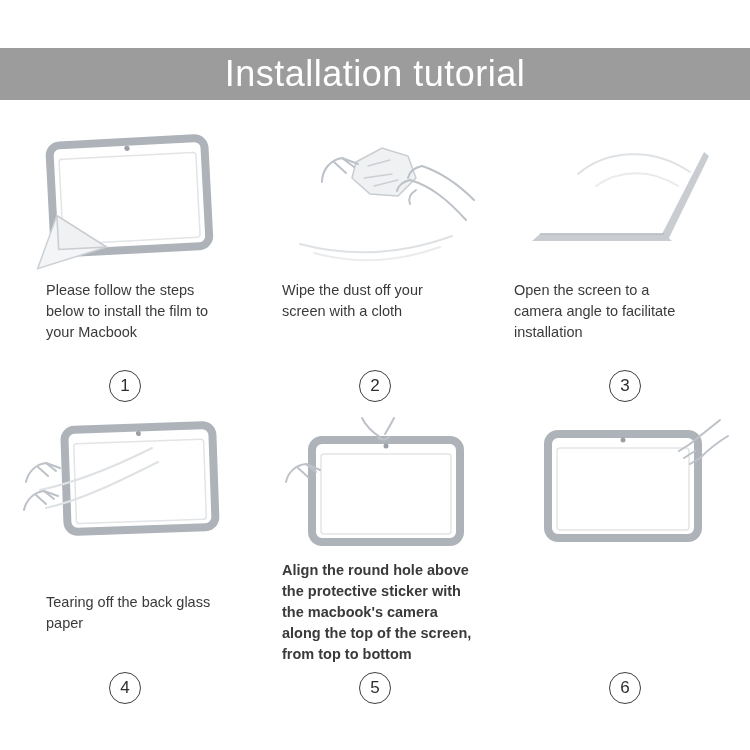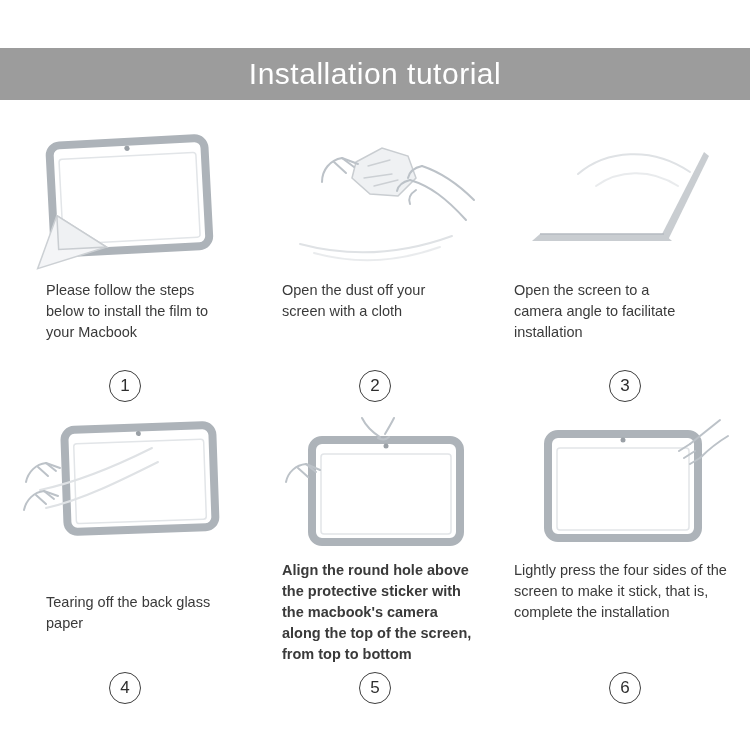--- a/index.html
+++ b/index.html
@@ -6,21 +6,21 @@
   .page{
     width:750px;height:750px;background:#fff;overflow:hidden;
     font-family:"Liberation Sans",sans-serif;color:#3a3a3a;
     position:relative;
   }
   .header{
     margin-top:48px;height:52px;background:#9c9c9c;
     display:flex;align-items:center;justify-content:center;
   }
   .header h1{
-    margin:14px;font-size:30px;font-weight:400;color:#ffffff;letter-spacing:.5px;
+    margin:14px;font-size:36px;font-weight:400;color:#ffffff;letter-spacing:.5px;
   }
   .steps{
     display:grid;
     grid-template-columns:250px 250px 250px;
     margin-top:28px;
   }
   .step{display:flex;flex-direction:column;justify-content:flex-end;}
   .r1{height:288px;}
   .r2{height:302px;}
   .illus{
@@ -100,21 +100,21 @@
             <path class="ln" d="M152,34 c-9,2 -13,7 -14,12"></path>
             <path class="ln" d="M146,58 c-6,4 -8,9 -6,14"></path>
           </g>
           <g>
             <path class="ln" d="M52,50 C52,38 60,28 72,26 L88,32"></path>
             <path class="ln" d="M72,26 l12,9"></path>
             <path class="ln" d="M64,30 l12,11"></path>
           </g>
         </svg>
       </div>
-      <p class="caption cap2">Open the dust off your screen with a cloth</p>
+      <p class="caption cap2">Wipe the dust off your screen with a cloth</p>
       <div class="num">
           <span>2</span>
         </div>
     </div>
 
     <div class="step r1 c3">
       <div class="illus">
         <svg width="210" height="140" viewBox="0 0 210 140">
           <path class="ln-light" d="M170,40 C132,14 86,18 58,42"></path>
           <path class="ln-light" d="M158,54 C130,36 98,38 76,54" opacity="0.7"></path>
@@ -189,20 +189,19 @@
           <rect class="inner" x="37" y="32" width="132" height="82" rx="3"></rect>
           <g>
             <path class="ln" d="M200,4 C190,12 180,20 170,28"></path>
             <path class="ln" d="M208,20 C198,26 188,34 180,42"></path>
             <path class="ln" d="M170,28 l-11,7"></path>
             <path class="ln" d="M175,35 l-11,7"></path>
             <path class="ln" d="M180,42 l-10,6"></path>
           </g>
         </svg>
       </div>
-      <p class="caption cap6">Lightly press the four sides of the screen to make it stick, that is, complete the installation</p>
       <div class="num">
           <span>6</span>
         </div>
     </div>
 
   </div>
 </div>
 
 </body></html>

